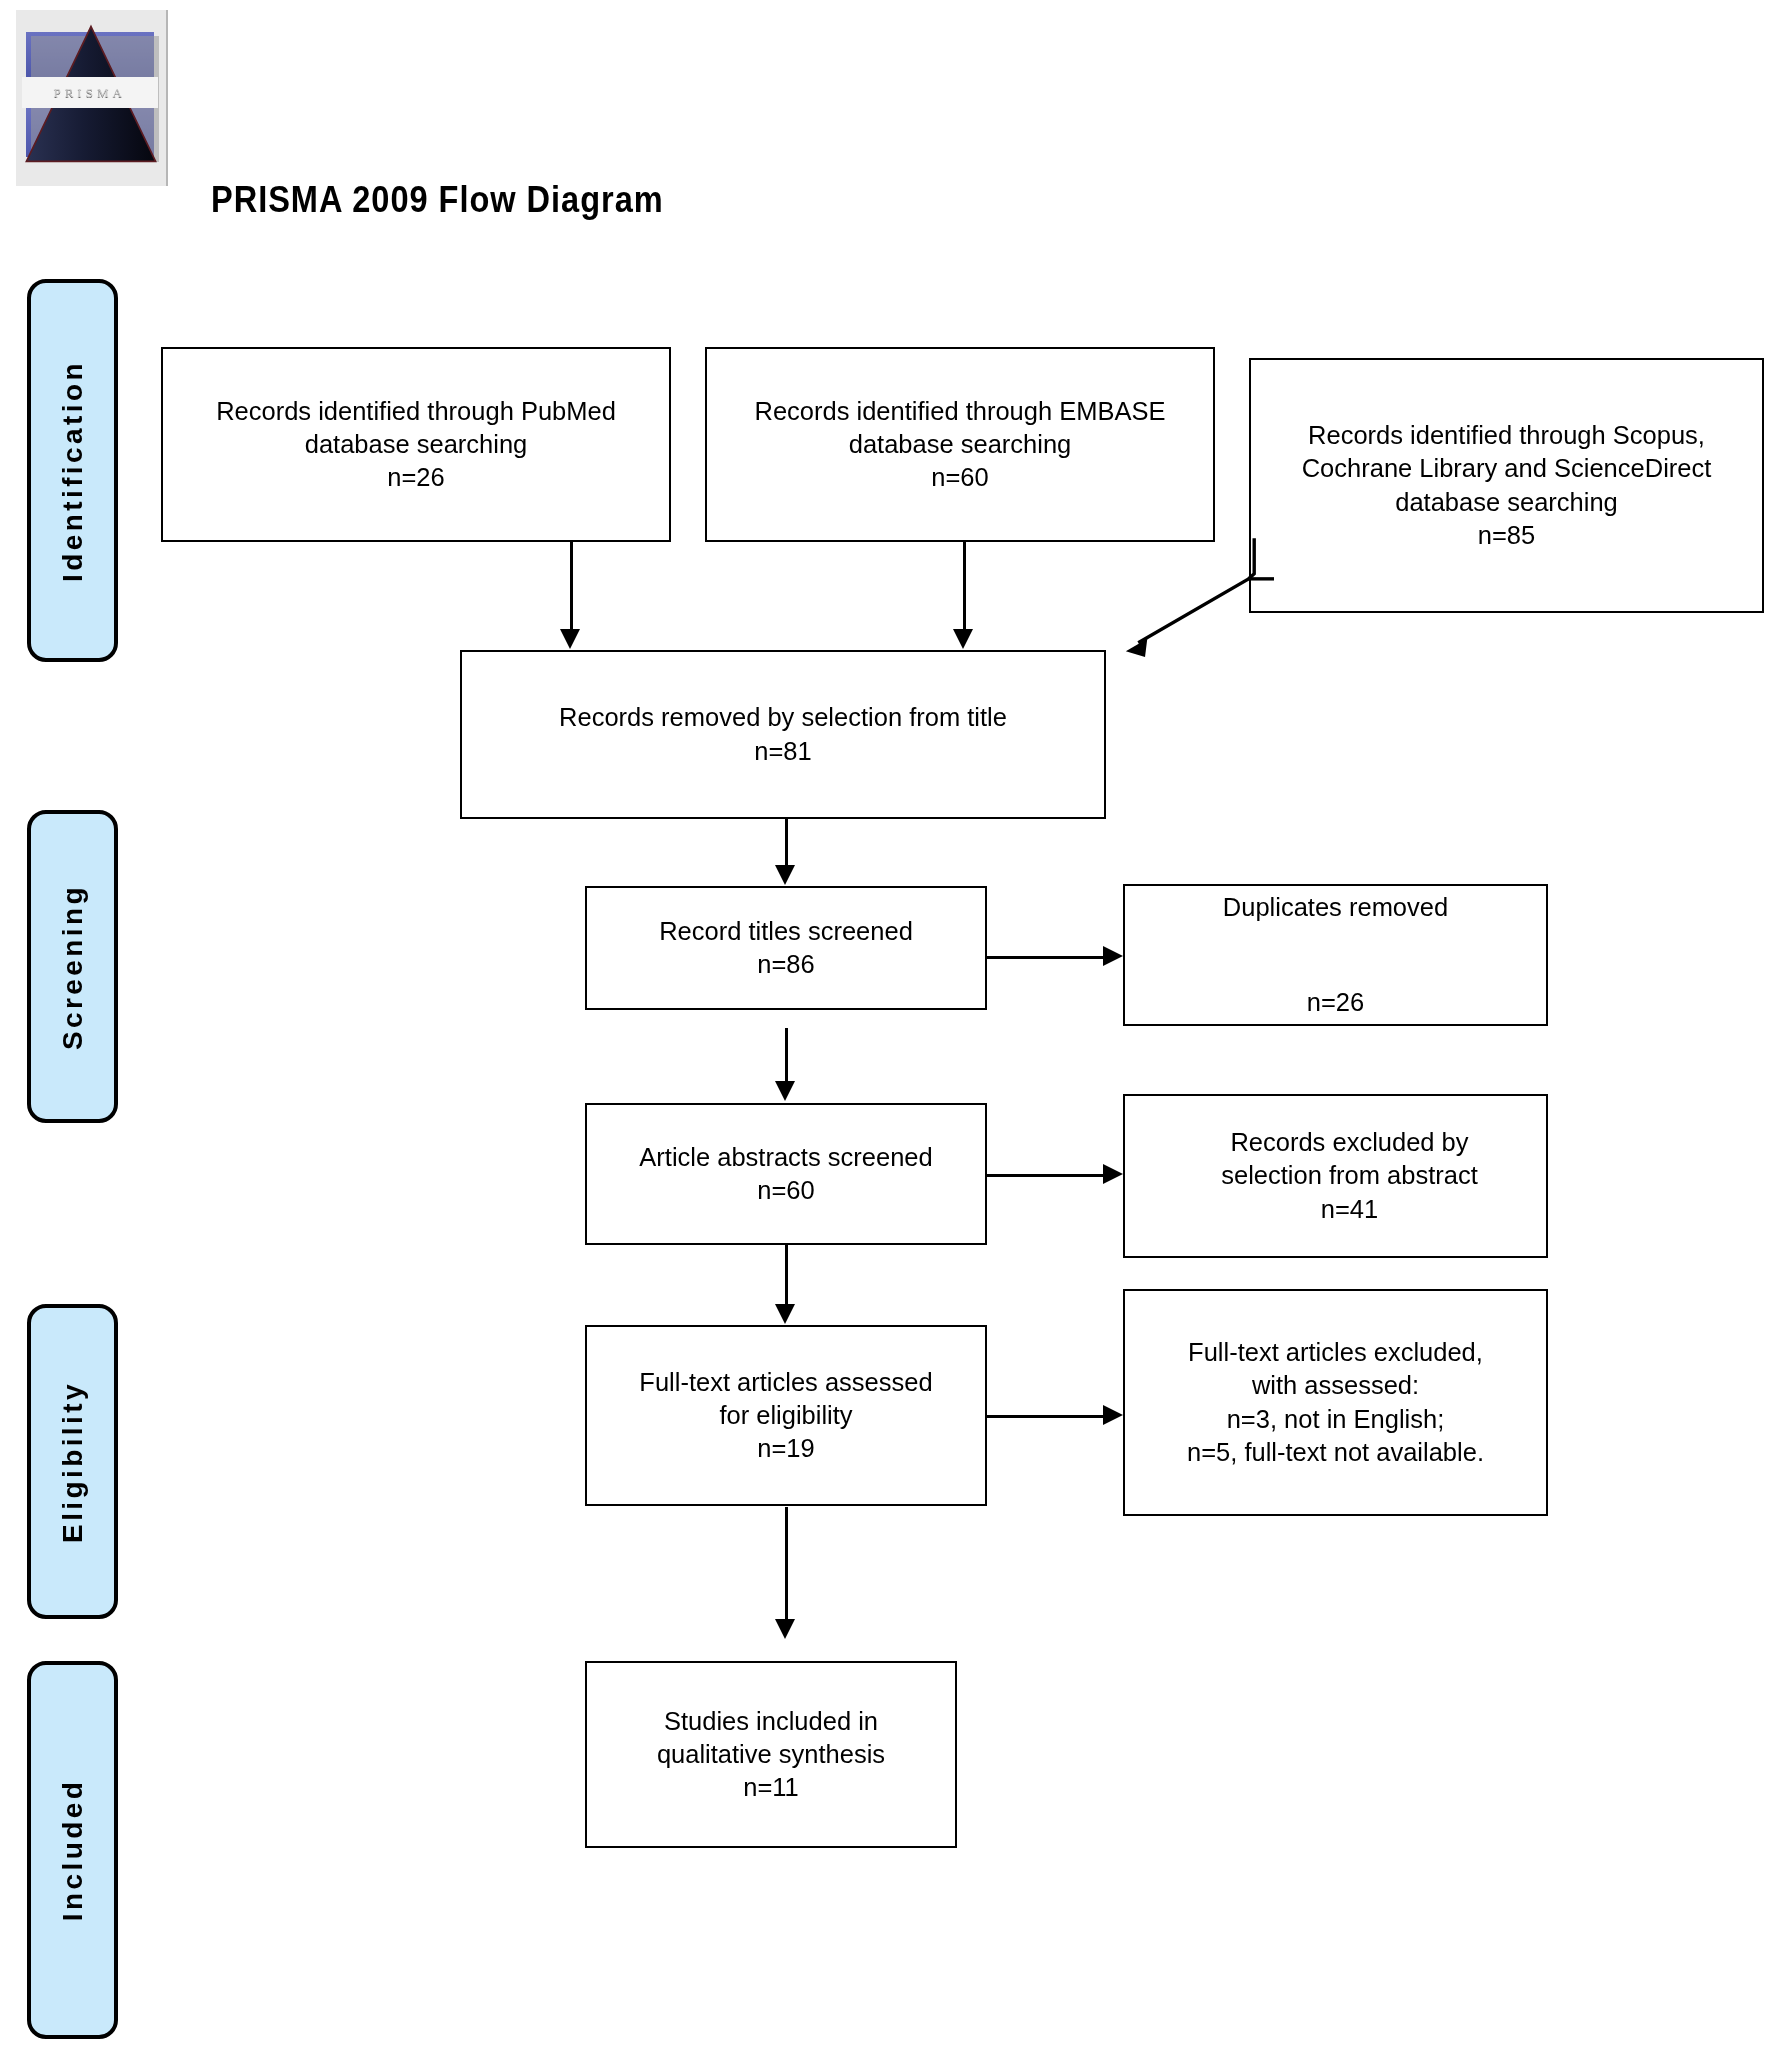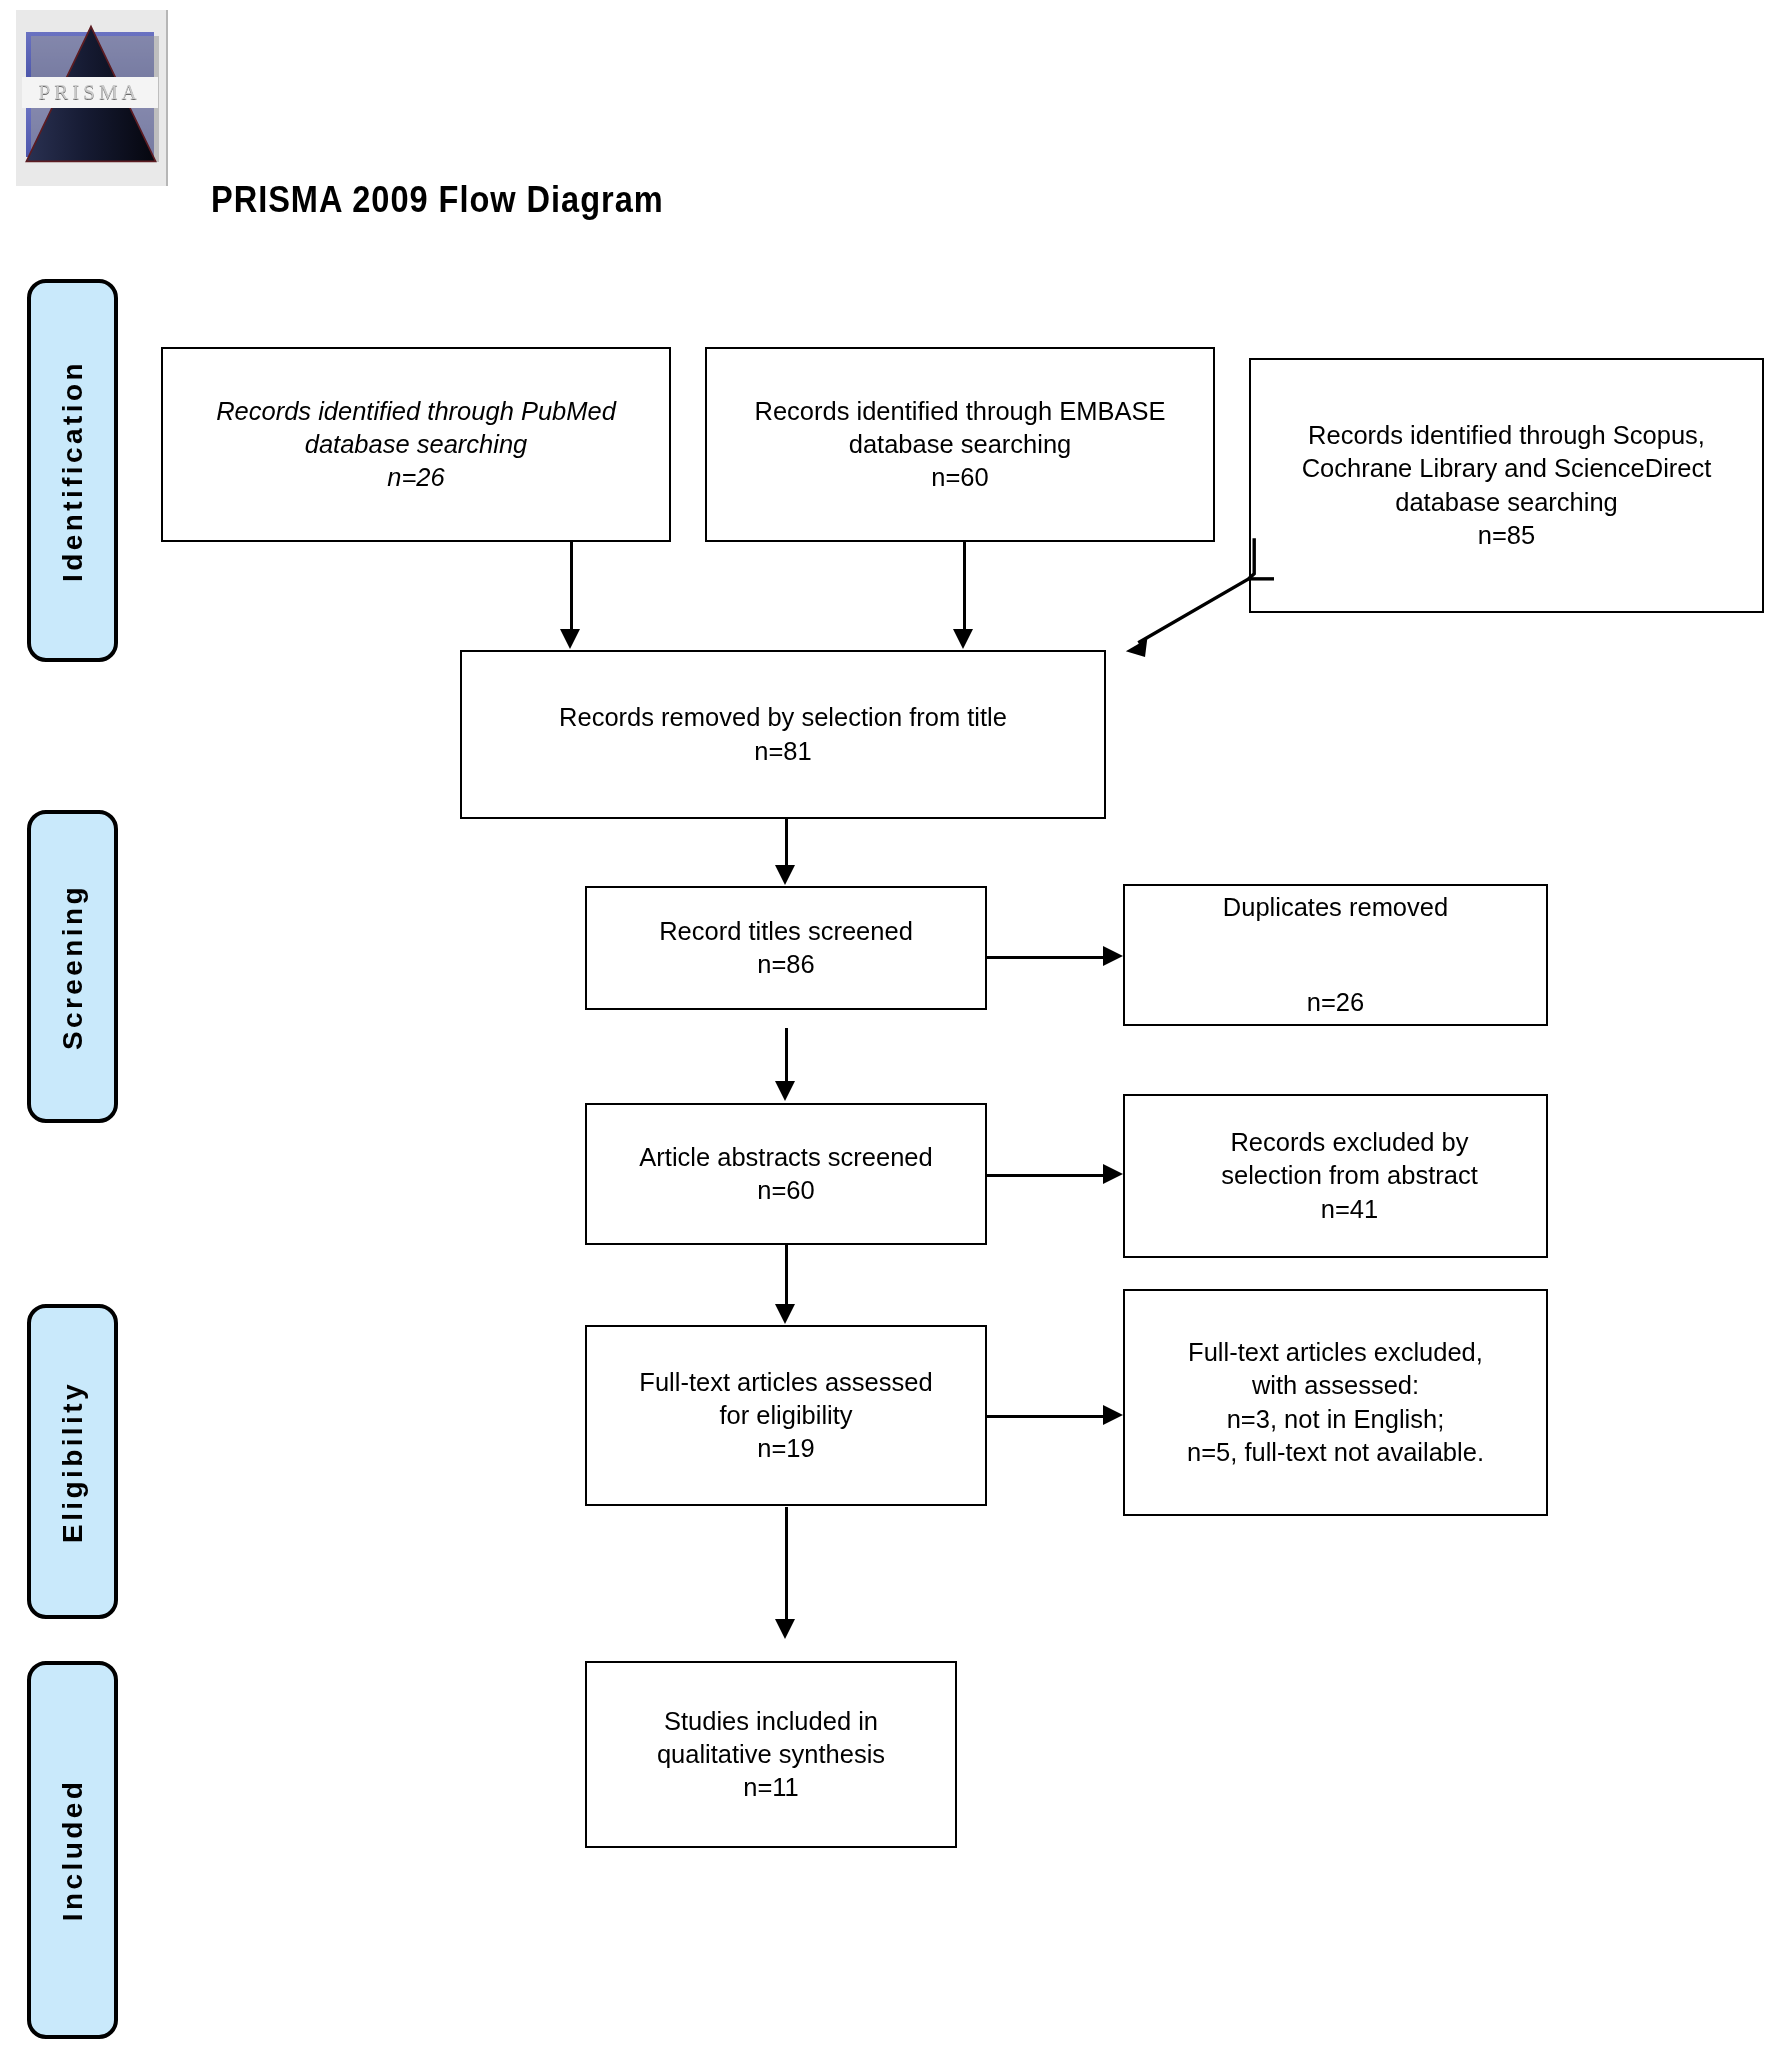--- a/index.html
+++ b/index.html
@@ -69,21 +69,21 @@
   }
   #logo .word {
     position: absolute;
     left: 5.7px;
     top: 70px;
     width: 136px;
     height: 25px;
     line-height: 25px;
     text-align: center;
     font-family: "Liberation Serif", serif;
-    font-size: 21px;
+    font-size: 13px;
     letter-spacing: 4px;
     color: #c9c9c9;
     text-shadow: 0 0.6px 0 #6a6a6a;
   }
 
   
   #title {
     position: absolute;
     left: 211px;
     top: 179px;
@@ -130,21 +130,21 @@
     flex-direction: column;
     align-items: center;
     justify-content: center;
     text-align: center;
     font-size: 25.5px;
     line-height: 1.30;
     padding: 4.5px 8px;
   }
   .box .ln { display: block; white-space: nowrap; }
 
-  #box-pubmed   { left: 161px;  top: 347px;  width: 510px; height: 195px; font-style: italic; }
+  #box-pubmed   { left: 161px;  top: 347px;  width: 510px; height: 195px; }
   #box-embase   { left: 705px; top: 347px;  width: 510px; height: 195px; }
   #box-scopus   { left: 1249px; top: 358px;  width: 515px; height: 255px; }
   #box-removed  { left: 460px;  top: 650px; width: 646px; height: 169px; }
   #box-titles   { left: 585px; top: 886px; width: 402px; height: 124px; }
   #box-dupes    { left: 1123px; top: 884px; width: 425px; height: 142px; justify-content: space-between; }
   #box-abstracts{ left: 585px; top: 1103px; width: 402px; height: 142px; }
   #box-excl-abs { left: 1123px; top: 1094px; width: 425px; height: 164px; padding-left: 36px; }
   #box-fulltext { left: 585px; top: 1325px; width: 402px; height: 181px; }
   #box-excl-ft  { left: 1123px; top: 1289px; width: 425px; height: 227px; }
   #box-included { left: 585px; top: 1661px; width: 372px; height: 187px; }

